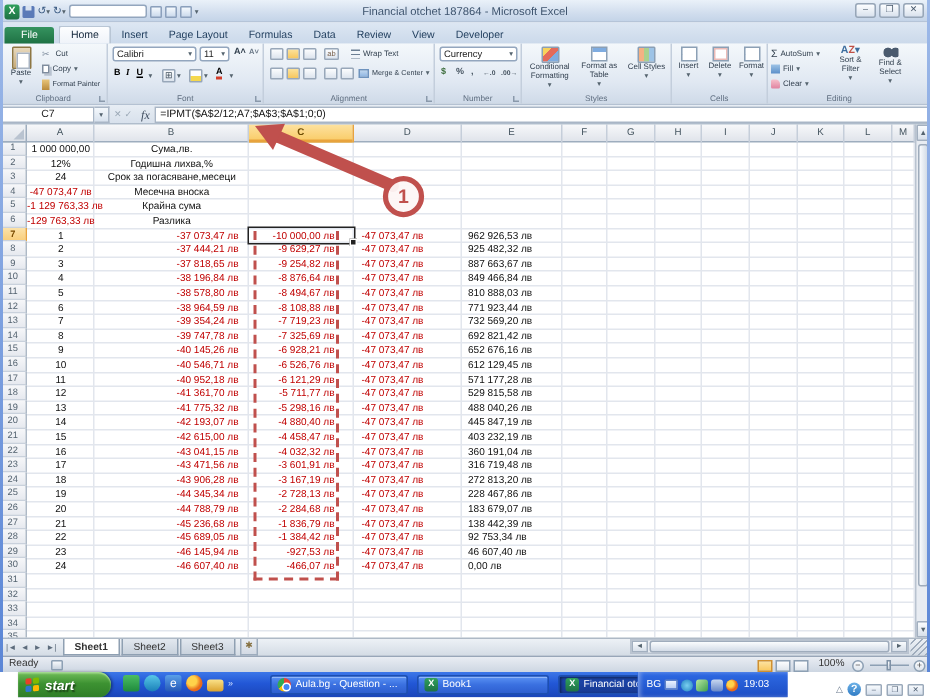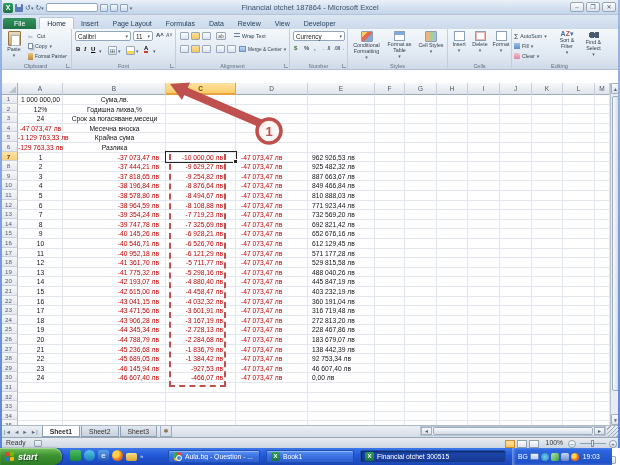--- a/index.html
+++ b/index.html
@@ -114,21 +114,21 @@
 .ready { position:absolute; left:6px; top:1px; }
 .macroic { position:absolute; left:34px; top:2px; width:8px; height:7px; background:linear-gradient(#F8FAFC,#C9D3DF); border:1px solid #8DA0B4; border-radius:1px; }
 .viewic { position:absolute; top:1.5px; width:10px; height:8px; border:1px solid #8DA0B4; background:linear-gradient(#FDFEFF,#DDE4EC); }
 .viewic.on { background:linear-gradient(#FDE2A0,#F9C961); border-color:#D09030; }
 .zoomtxt { position:absolute; top:1px; left:541px; width:22px; text-align:right; }
 .zbtn { position:absolute; top:1.5px; width:8px; height:8px; border:1px solid #8DA0B4; border-radius:50%; background:linear-gradient(#FDFEFF,#DDE4EC); font-size:6px; line-height:6.5px; text-align:center; color:#444; }
 .ztrack { position:absolute; top:5px; left:580px; width:26px; height:1px; background:#8DA0B4; }
 .zhandle { position:absolute; top:2px; left:591px; width:3px; height:7px; background:linear-gradient(#FDFEFF,#C8D2DE); border:1px solid #7E91A6; }
 
 
-.taskbar { position:absolute; left:0; top:448px; width:612px; height:17px;
+.taskbar { position:absolute; left:12px; top:448px; width:513px; height:17px;
   background:linear-gradient(#3C77E8,#2257D6 45%,#1A45B8); z-index:70; }
 .startbtn { position:absolute; left:0; top:0; width:62px; height:17px; border-radius:0 9px 9px 0;
   background:linear-gradient(#73BF5A,#3D9232 45%,#2E7D27); box-shadow:inset 0 1px 1px #A8DC96, 1px 0 2px rgba(0,0,0,.4);
   display:flex; align-items:center; gap:3px; padding-left:5px; }
 .flag { position:relative; width:10px; height:10px; transform:skewY(-5deg); }
 .flag span { position:absolute; width:4px; height:4px; border-radius:1px; }
 .startlbl { color:#fff; font-size:9px; font-weight:bold; font-style:italic; text-shadow:1px 1px 1px rgba(0,0,0,.5); }
 .qlaunch { position:absolute; left:70px; top:2px; display:flex; gap:3px; align-items:center; }
 .ql { width:11px; height:11px; border-radius:2px; }
 .qlmore { color:#CFE0FF; font-size:6px; }
@@ -348,20 +348,30 @@
       </div>
       <div class="bigbtn" style="left:69px;top:2px;width:25px">
         <span style="width:10px;height:8px;background:radial-gradient(circle at 3px 4px,#4A5A6E 3px,transparent 3.5px),radial-gradient(circle at 8px 4px,#4A5A6E 3px,transparent 3.5px)"></span>
         <span>Find &amp; Select</span>
           <span class="caret">▾</span>
       </div>
       <span class="rgl">Editing</span>
     </div>
   </div>
 
+  <div class="fbar">
+    <div class="namebox">C7</div>
+    <div class="nbdrop">▾</div>
+    <div class="fxdim">
+        <span>✕</span>
+        <span>✓</span>
+      </div>
+    <span class="fx">fx</span>
+    <div class="finput">=IPMT($A$2/12;A7;$A$3;$A$1;0;0)</div>
+  </div>
 
   <div class="corner"></div>
   <div class="chrow">
       <div class="ch" style="left: 18px; width: 45px;">A</div>
       <div class="ch" style="left: 63px; width: 103px;">B</div>
       <div class="ch sel" style="left: 166px; width: 70px;">C</div>
       <div class="ch" style="left: 236px; width: 72px;">D</div>
       <div class="ch" style="left: 308px; width: 67px;">E</div>
       <div class="ch" style="left: 375px; width: 30px;">F</div>
       <div class="ch" style="left: 405px; width: 32px;">G</div>

